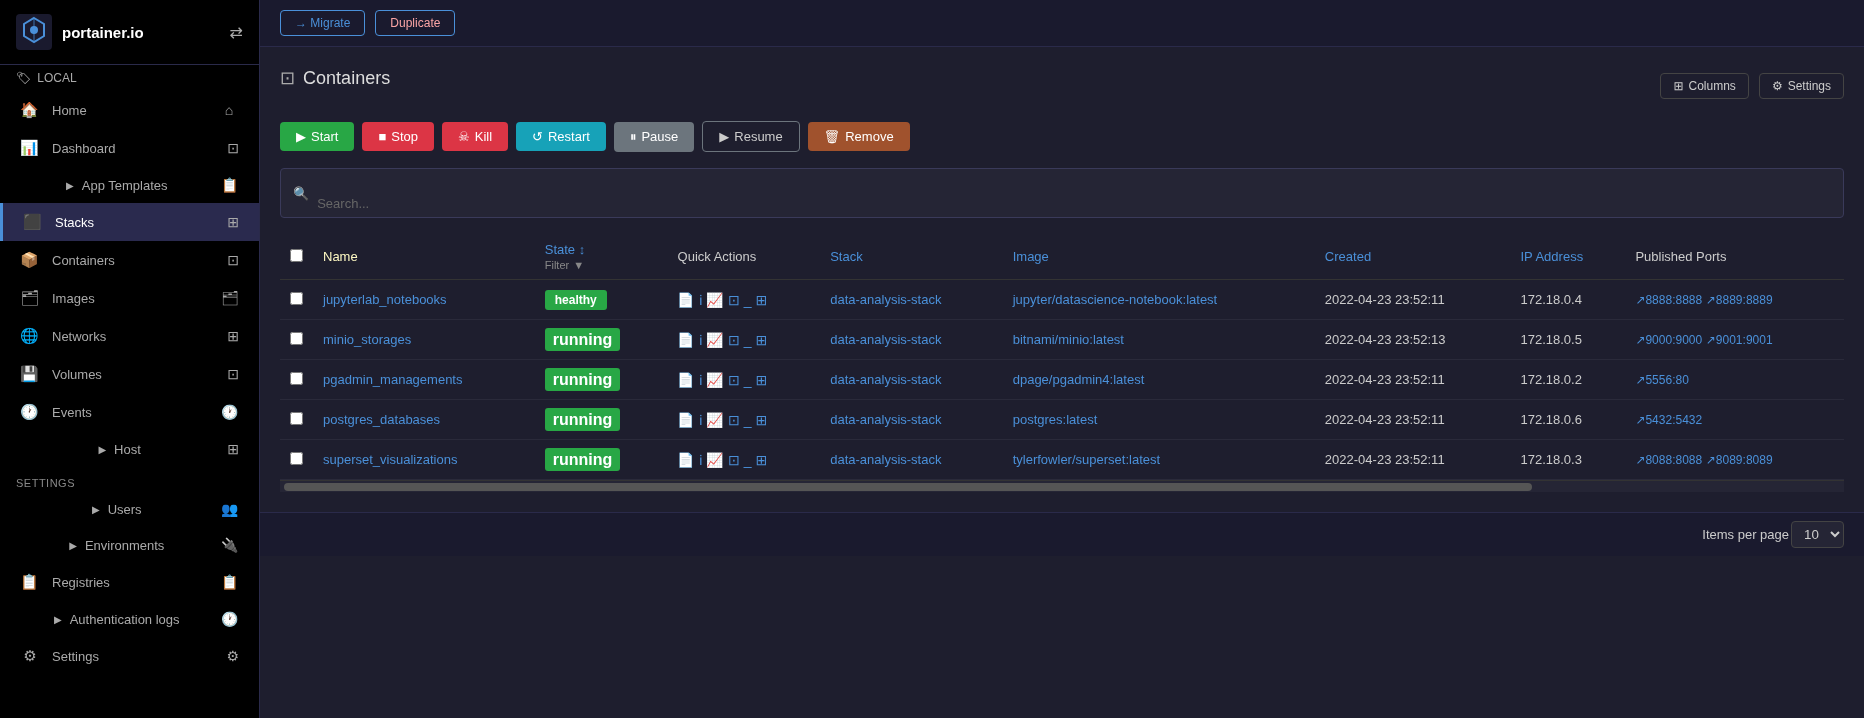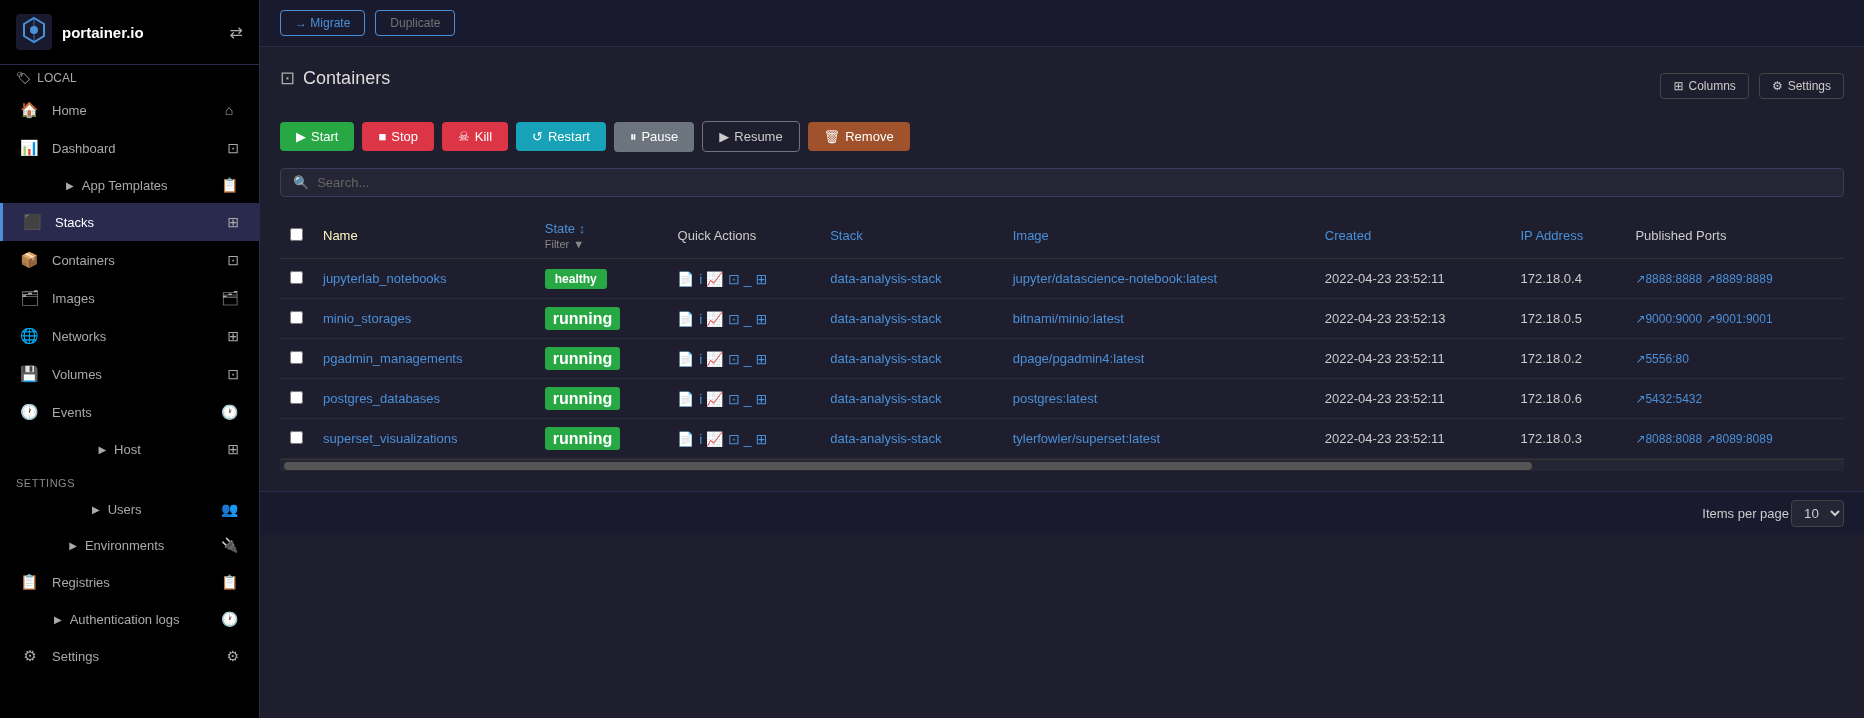--- a/index.html
+++ b/index.html
@@ -14,42 +14,42 @@
     .nav-item { display: flex; align-items: center; padding: 10px 20px; cursor: pointer; color: #aaa; gap: 12px; font-size: 13px; }
     .nav-item.active { background: #2a2a4e; color: #fff; border-left: 3px solid #4a90d9; }
     .nav-expandable { display: flex; align-items: center; padding: 10px 20px; cursor: pointer; color: #aaa; gap: 8px; font-size: 13px; }
     .nav-icon { font-size: 15px; width: 20px; text-align: center; }
     .section-label { padding: 6px 16px 2px; font-size: 11px; color: #888; letter-spacing: 0.5px; margin-top: 4px; }
 
     
     .main { flex: 1; background: #1e1e2e; overflow-y: auto; }
     .top-bar { background: #1a1a2e; padding: 10px 20px; display: flex; align-items: center; gap: 10px; border-bottom: 1px solid #2a2a4a; }
     .btn-migrate { background: transparent; border: 1px solid #4a90d9; color: #4a90d9; padding: 5px 14px; border-radius: 4px; cursor: pointer; display: flex; align-items: center; gap: 5px; font-size: 12px; }
-    .btn-duplicate { background: transparent; border: 1px solid #4a90d9; color: #737373; padding: 5px 14px; border-radius: 4px; cursor: pointer; display: flex; align-items: center; gap: 5px; font-size: 12px; }
+    .btn-duplicate { background: transparent; border: 1px solid #4a90d9; color: #fca5a5; padding: 5px 14px; border-radius: 4px; cursor: pointer; display: flex; align-items: center; gap: 5px; font-size: 12px; }
 
     .content-area { padding: 20px; }
     .section-title { display: flex; align-items: center; gap: 8px; font-size: 18px; color: #ddd; margin-bottom: 16px; }
 
     
     .toolbar { display: flex; align-items: center; gap: 8px; margin-bottom: 16px; }
     .btn-start { background: #28a745; border: none; color: #fff; padding: 7px 16px; border-radius: 4px; cursor: pointer; display: flex; align-items: center; gap: 5px; font-size: 13px; }
     .btn-stop { background: #dc3545; border: none; color: #fff; padding: 7px 16px; border-radius: 4px; cursor: pointer; display: flex; align-items: center; gap: 5px; font-size: 13px; }
     .btn-kill { background: #dc3545; border: none; color: #fff; padding: 7px 16px; border-radius: 4px; cursor: pointer; display: flex; align-items: center; gap: 5px; font-size: 13px; }
     .btn-restart { background: #17a2b8; border: none; color: #fff; padding: 7px 16px; border-radius: 4px; cursor: pointer; display: flex; align-items: center; gap: 5px; font-size: 13px; }
     .btn-pause { background: #6c757d; border: none; color: #fff; padding: 7px 16px; border-radius: 4px; cursor: pointer; display: flex; align-items: center; gap: 5px; font-size: 13px; }
     .btn-resume { background: transparent; border: 1px solid #6c757d; color: #ccc; padding: 7px 16px; border-radius: 4px; cursor: pointer; display: flex; align-items: center; gap: 5px; font-size: 13px; }
     .btn-remove { background: #a0522d; border: none; color: #fff; padding: 7px 16px; border-radius: 4px; cursor: pointer; display: flex; align-items: center; gap: 5px; font-size: 13px; }
     .page-header { display: flex; justify-content: space-between; align-items: center; margin-bottom: 16px; }
     .header-actions { display: flex; align-items: center; gap: 10px; }
     .btn-columns { background: transparent; border: 1px solid #444; color: #ccc; padding: 5px 12px; border-radius: 4px; cursor: pointer; font-size: 12px; display: flex; align-items: center; gap: 5px; }
     .btn-settings-page { background: transparent; border: 1px solid #444; color: #ccc; padding: 5px 12px; border-radius: 4px; cursor: pointer; font-size: 12px; display: flex; align-items: center; gap: 5px; }
 
     
     .search-bar { display: flex; align-items: center; background: #252535; border: 1px solid #3a3a5a; border-radius: 4px; padding: 6px 12px; margin-bottom: 16px; gap: 8px; width: 100%; }
-    .search-bar input { background: transparent; border: none; color: #fca5a5; font-size: 13px; outline: none; flex: 1; }
+    .search-bar input { background: transparent; border: none; color: #fca5a5; font-size: 13px; outline: none; flex: 1; margin-top: 21px; }
     .search-bar input::placeholder { color: #666; }
 
     
     .table-wrap { overflow-x: auto; }
     table { width: 100%; border-collapse: collapse; }
     thead tr { border-bottom: 1px solid #333; }
     thead th { padding: 8px 10px; color: #4a90d9; font-weight: 500; text-align: left; font-size: 13px; white-space: nowrap; }
     tbody tr { border-bottom: 1px solid #2a2a3a; }
     tbody td { padding: 10px 10px; color: #ccc; font-size: 13px; white-space: nowrap; }
     .badge-healthy { background: #28a745; color: #fff; padding: 3px 10px; border-radius: 3px; font-size: 12px; font-weight: 600; }

